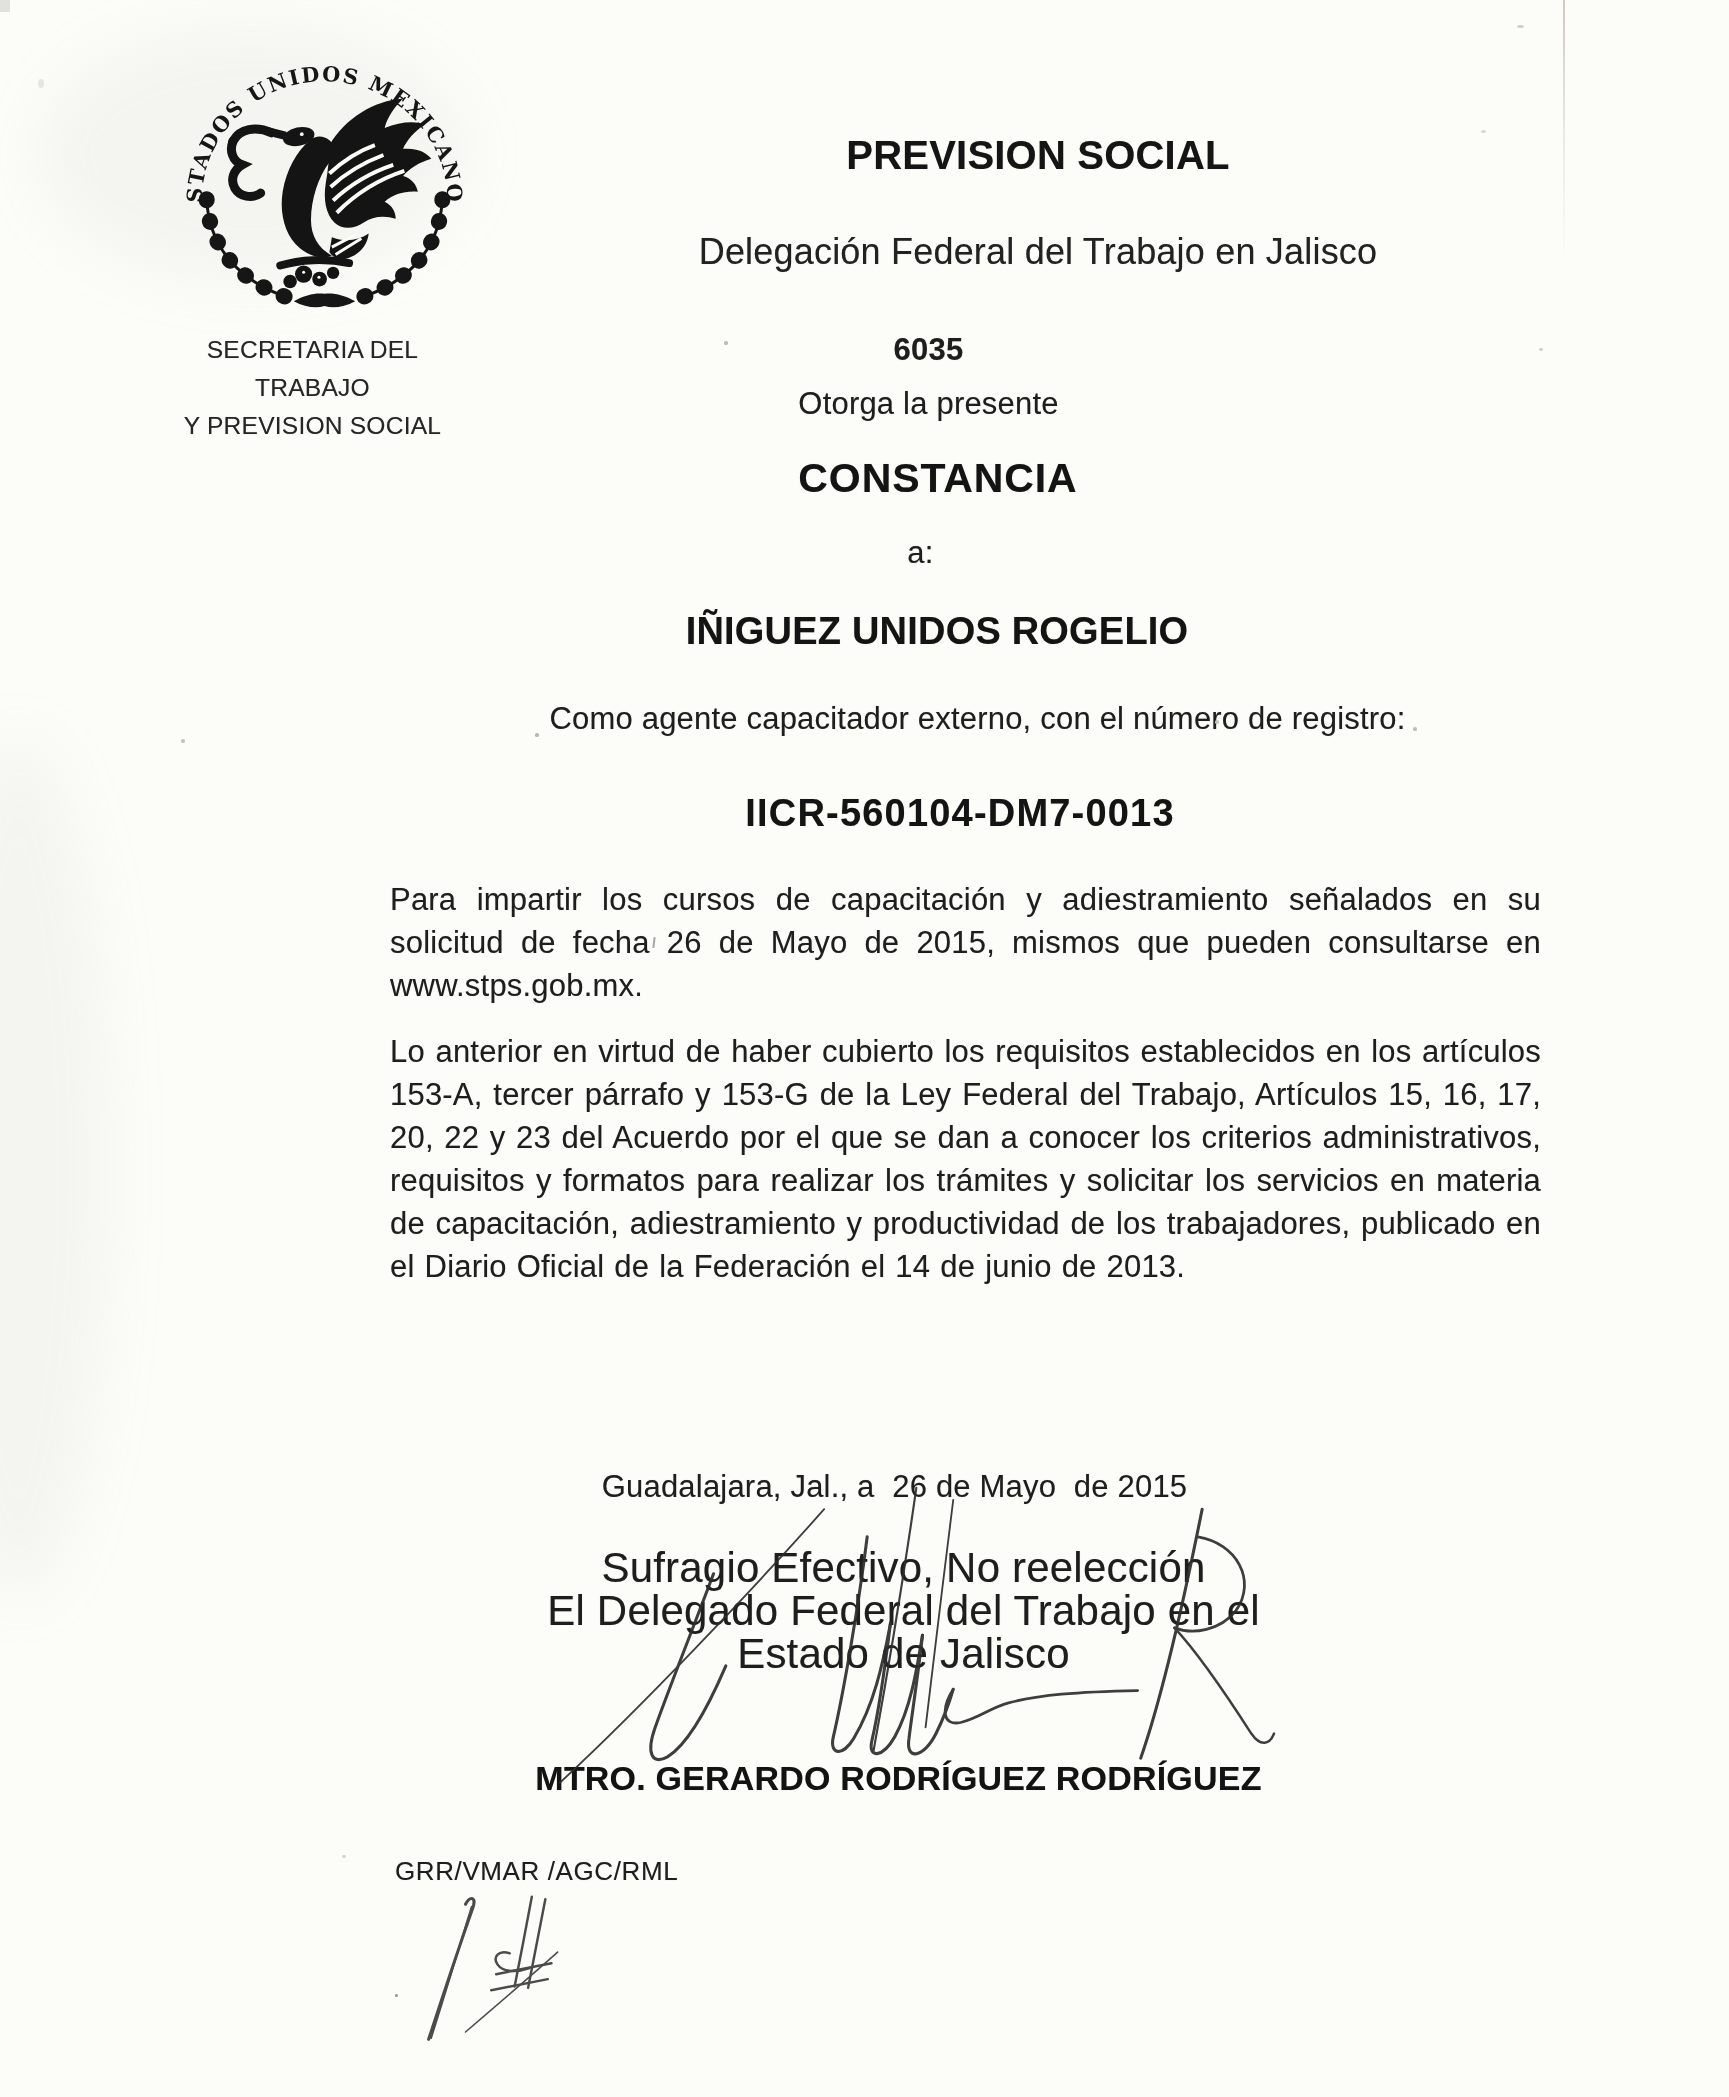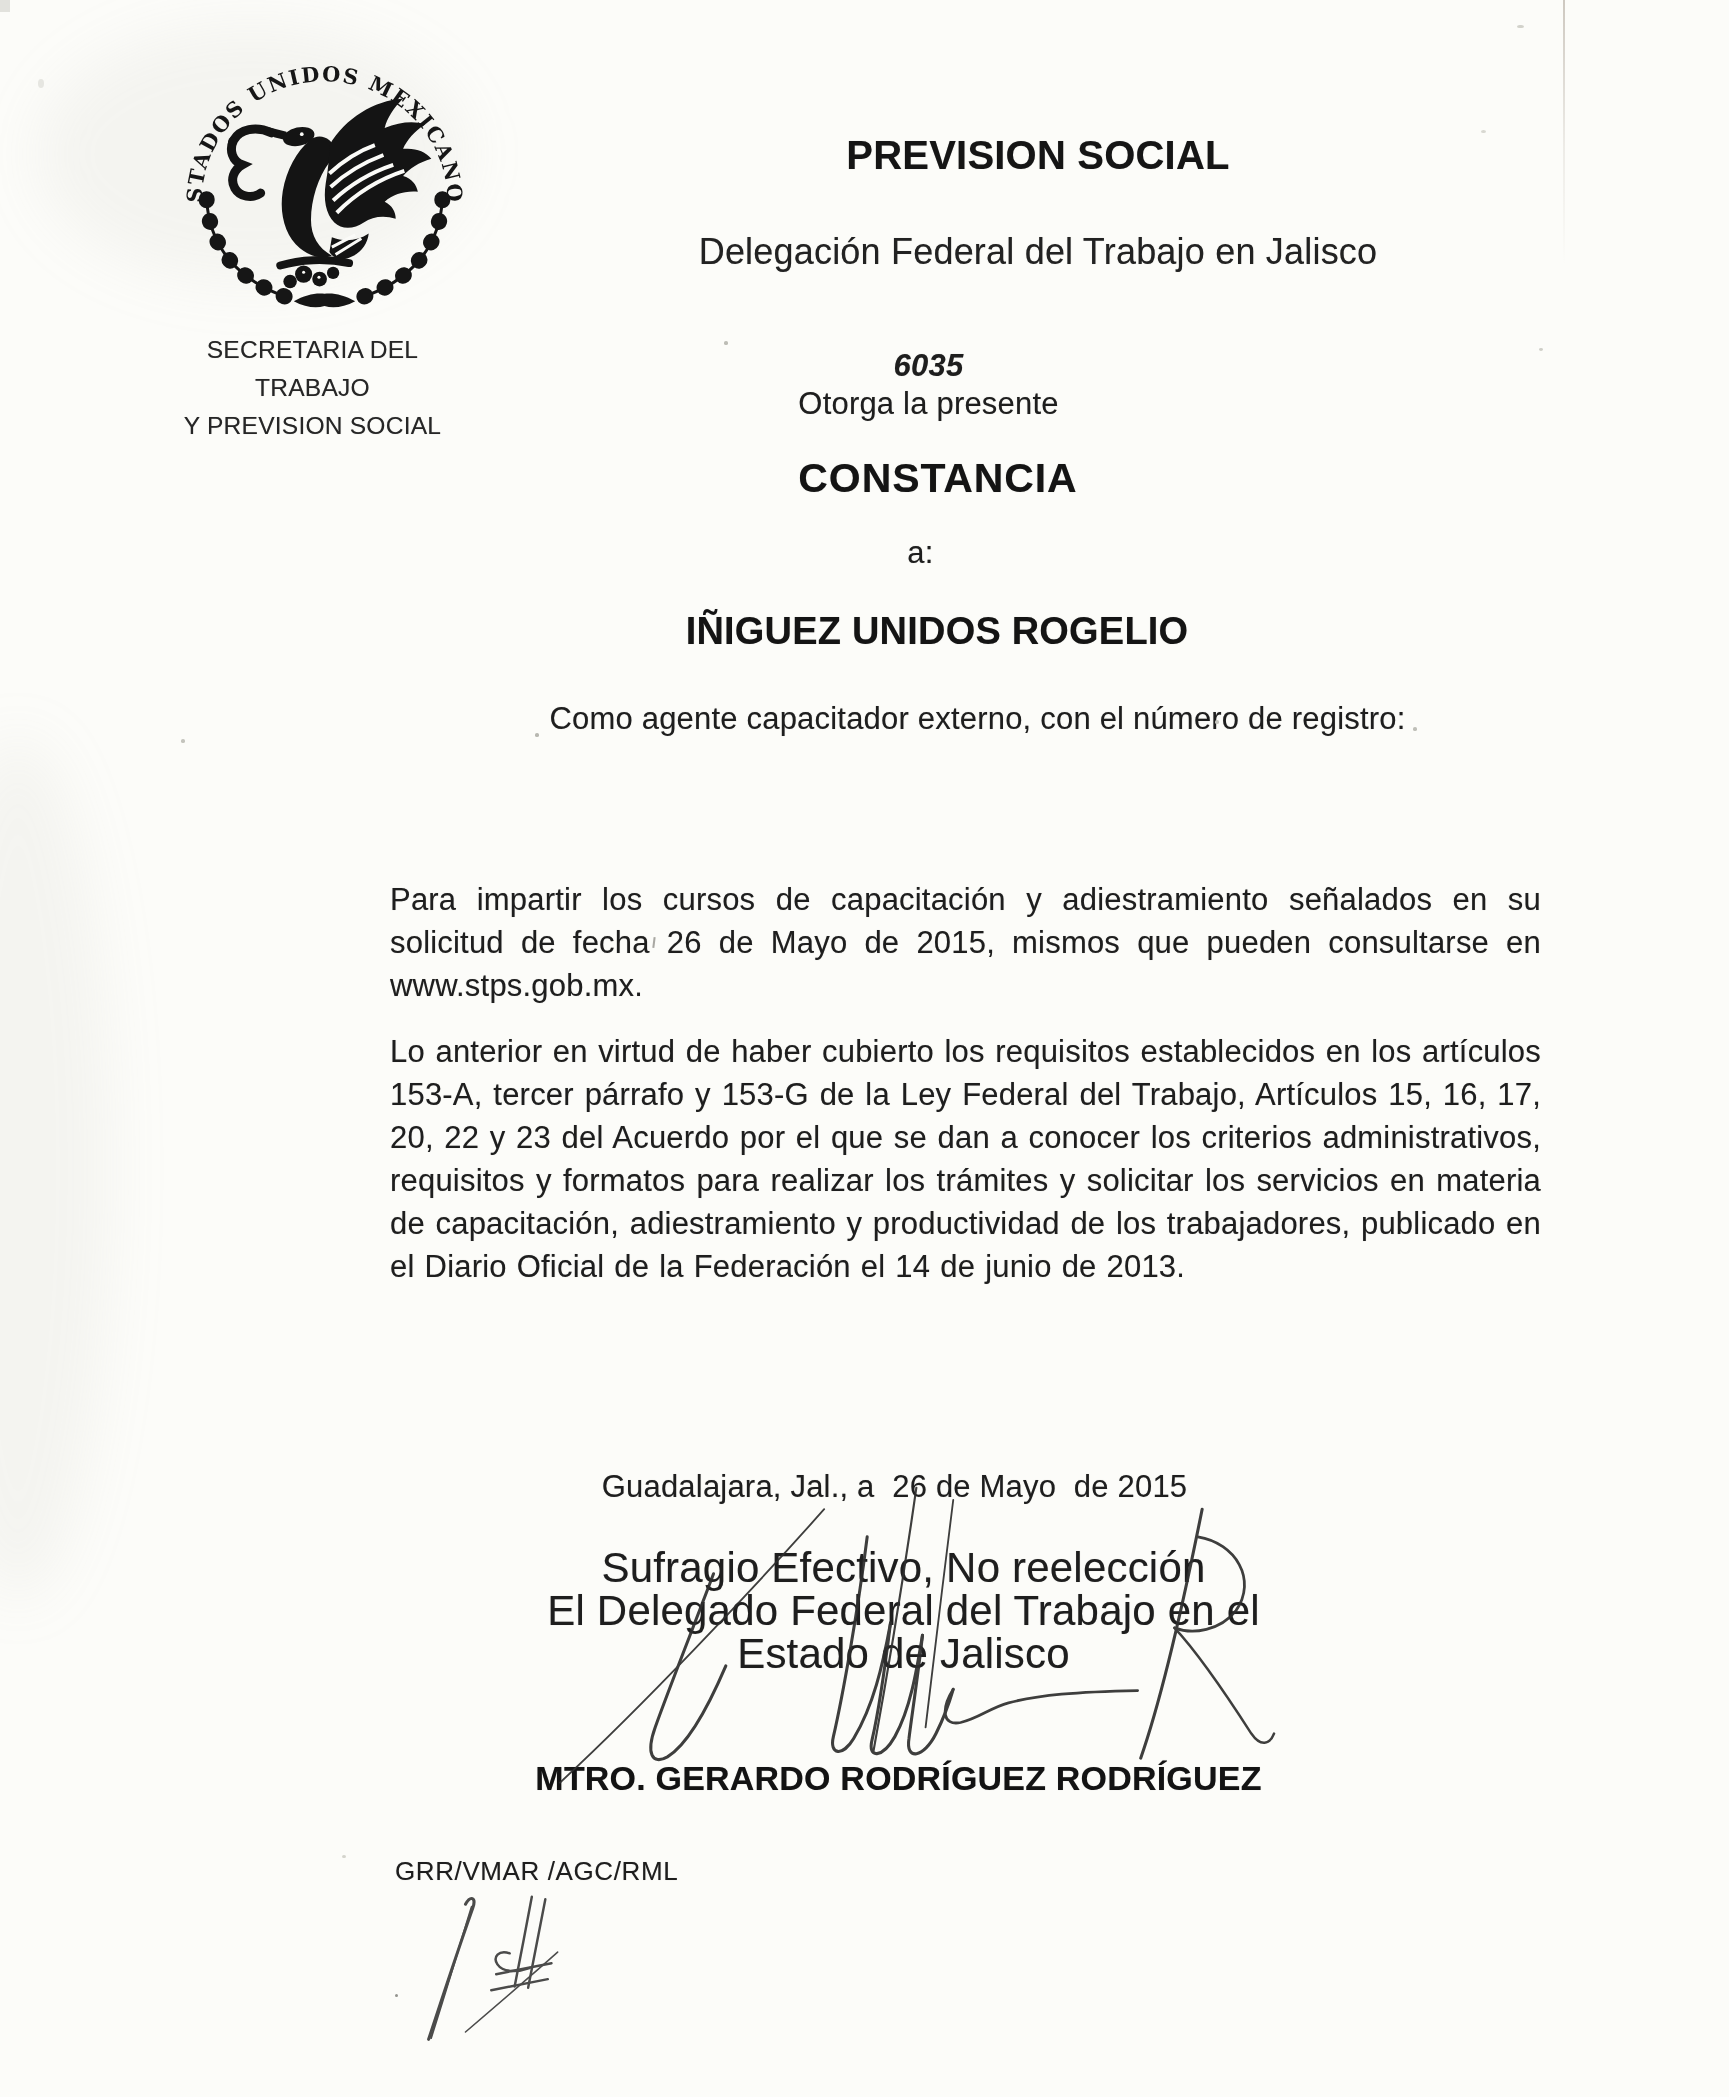--- a/index.html
+++ b/index.html
@@ -96,32 +96,33 @@
   <div class="abs txt center emblem-caption" style="left:159px;top:331px;width:307px;">
     <div>SECRETARIA DEL TRABAJO</div>
     <div>Y PREVISION SOCIAL</div>
   </div>
 
   <div class="abs txt center main-title" style="left:652px;top:125px;width:772px;">
     <div>PREVISION SOCIAL</div>
   </div>
   <div class="abs txt center subtitle" style="left:652px;top:230px;width:772px;">Delegación Federal del Trabajo en Jalisco</div>
 
-  <div class="abs txt center folio" style="left:744px;top:348px;width:369px;font-style:italic;">6035</div>
+  <div class="abs txt center folio" style="left:744px;top:332px;width:369px;">6035</div>
 
   <div class="abs txt center grant" style="left:744px;top:386px;width:369px;">Otorga la presente</div>
 
   <div class="abs txt center doc-title" style="left:692px;top:455px;width:492px;">CONSTANCIA</div>
 
   <div class="abs txt center to-label" style="left:736px;top:535px;width:369px;">a:</div>
 
   <div class="abs txt center recipient" style="left:568px;top:610px;width:738px;">IÑIGUEZ UNIDOS ROGELIO</div>
 
   <div class="abs txt center reg-label" style="left:424px;top:701px;width:1107px;">Como agente capacitador externo, con el número de registro:</div>
 
+  <div class="abs txt center reg-number" style="left:591px;top:792px;width:738px;">IICR-560104-DM7-0013</div>
 
   <div class="abs txt para" style="left:390px;top:878px;width:1151px;">Para impartir los cursos de capacitación y adiestramiento señalados en su solicitud de fecha 26 de Mayo de 2015, mismos que pueden consultarse en www.stps.gob.mx.</div>
 
   <div class="abs txt para" style="left:390px;top:1030px;width:1151px;">Lo anterior en virtud de haber cubierto los requisitos establecidos en los artículos 153-A, tercer párrafo y 153-G de la Ley Federal del Trabajo,  Artículos 15, 16, 17, 20, 22 y 23 del Acuerdo por el que se dan a conocer los criterios administrativos, requisitos y formatos para realizar los trámites y solicitar los servicios en materia de capacitación, adiestramiento y productividad de los trabajadores, publicado en el Diario Oficial de la Federación el 14 de junio de 2013.</div>
 
 
   <div class="abs txt center dateline" style="left:372px;top:1469px;width:1045px;">Guadalajara, Jal., a  26 de Mayo  de 2015</div>
 
   <div class="abs txt center" style="left:381px;top:1546px;width:1045px;">
     <div class="closing-line">Sufragio Efectivo, No reelección</div>

